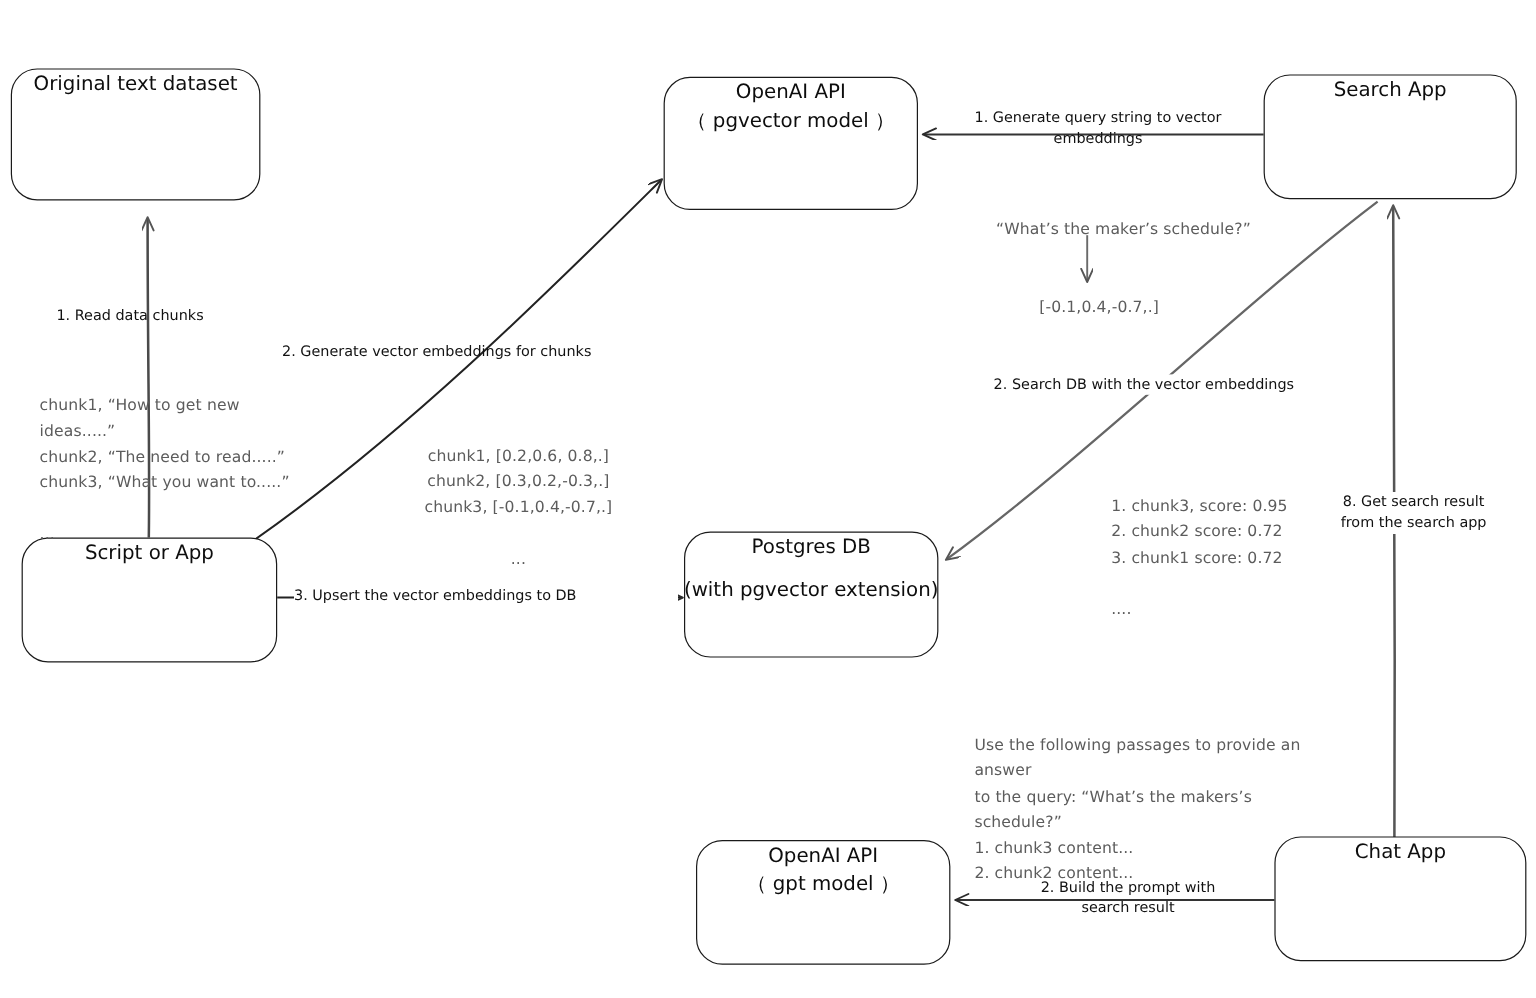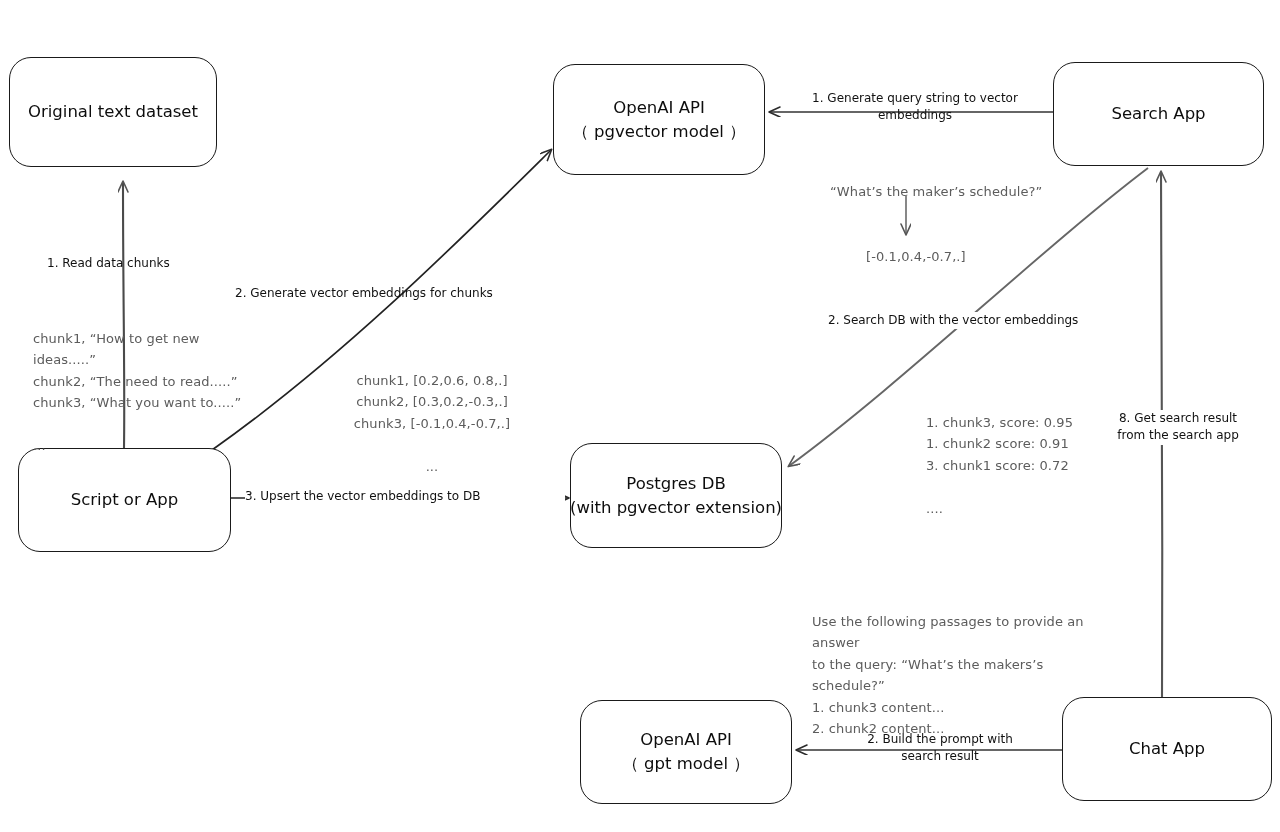--- a/index.html
+++ b/index.html
@@ -13,21 +13,20 @@
   svg.layer{position:absolute;left:0;top:0;width:1280px;height:832px;}
 
   .node{
     position:absolute;
     box-sizing:border-box;
     border:1.6px solid #1a1a1a;
     border-radius:22px;
     background:#ffffff;
     display:flex;
     align-items:center;
-    justify-content:center;
     text-align:center;
     flex-direction:column;
     color:#0d0d0d;
   }
   .node .line1,.node .line2{
     display:block;
     line-height:1.45;
     white-space:nowrap;
   }
   .node .line1{font-size:16.5px;}
@@ -90,21 +89,21 @@
 
   <div class="node" style="left:18px;top:448px;width:213px;height:104px;">
     <span class="line1">Script or App</span>
   </div>
 
   <div class="node" style="left:553px;top:64px;width:212px;height:111px;">
     <span class="line1">OpenAI API</span>
     <span class="line2">（ pgvector model ）</span>
   </div>
 
-  <div class="node" style="left:570px;top:443px;width:212px;height:105px;">
+  <div class="node" style="left:570px;top:443px;width:212px;height:105px;gap:12px;">
     <span class="line1">Postgres DB</span>
     <span class="line2">(with pgvector extension)</span>
   </div>
 
   <div class="node" style="left:1053px;top:62px;width:211px;height:104px;">
     <span class="line1">Search App</span>
   </div>
 
   <div class="node" style="left:1062px;top:697px;width:210px;height:104px;">
     <span class="line1">Chat App</span>
@@ -142,21 +141,21 @@
 chunk2, [0.3,0.2,-0.3,.]
 chunk3, [-0.1,0.4,-0.7,.]
 
 ...</div>
 
   <div class="note" style="left:830px;top:181px;width:220px;">“What’s the maker’s schedule?”</div>
 
   <div class="note" style="left:866px;top:246px;width:160px;">[-0.1,0.4,-0.7,.]</div>
 
   <div class="note" style="left:926px;top:412px;width:200px;">1. chunk3, score: 0.95
-1. chunk2 score: 0.91
+2. chunk2 score: 0.72
 3. chunk1 score: 0.72
 
 ....</div>
 
   <div class="note" style="left:812px;top:611px;width:300px;">Use the following passages to provide an answer
 to the query: “What’s the makers’s schedule?”
 1. chunk3 content...
 2. chunk2 content...</div>
 
 </div>

